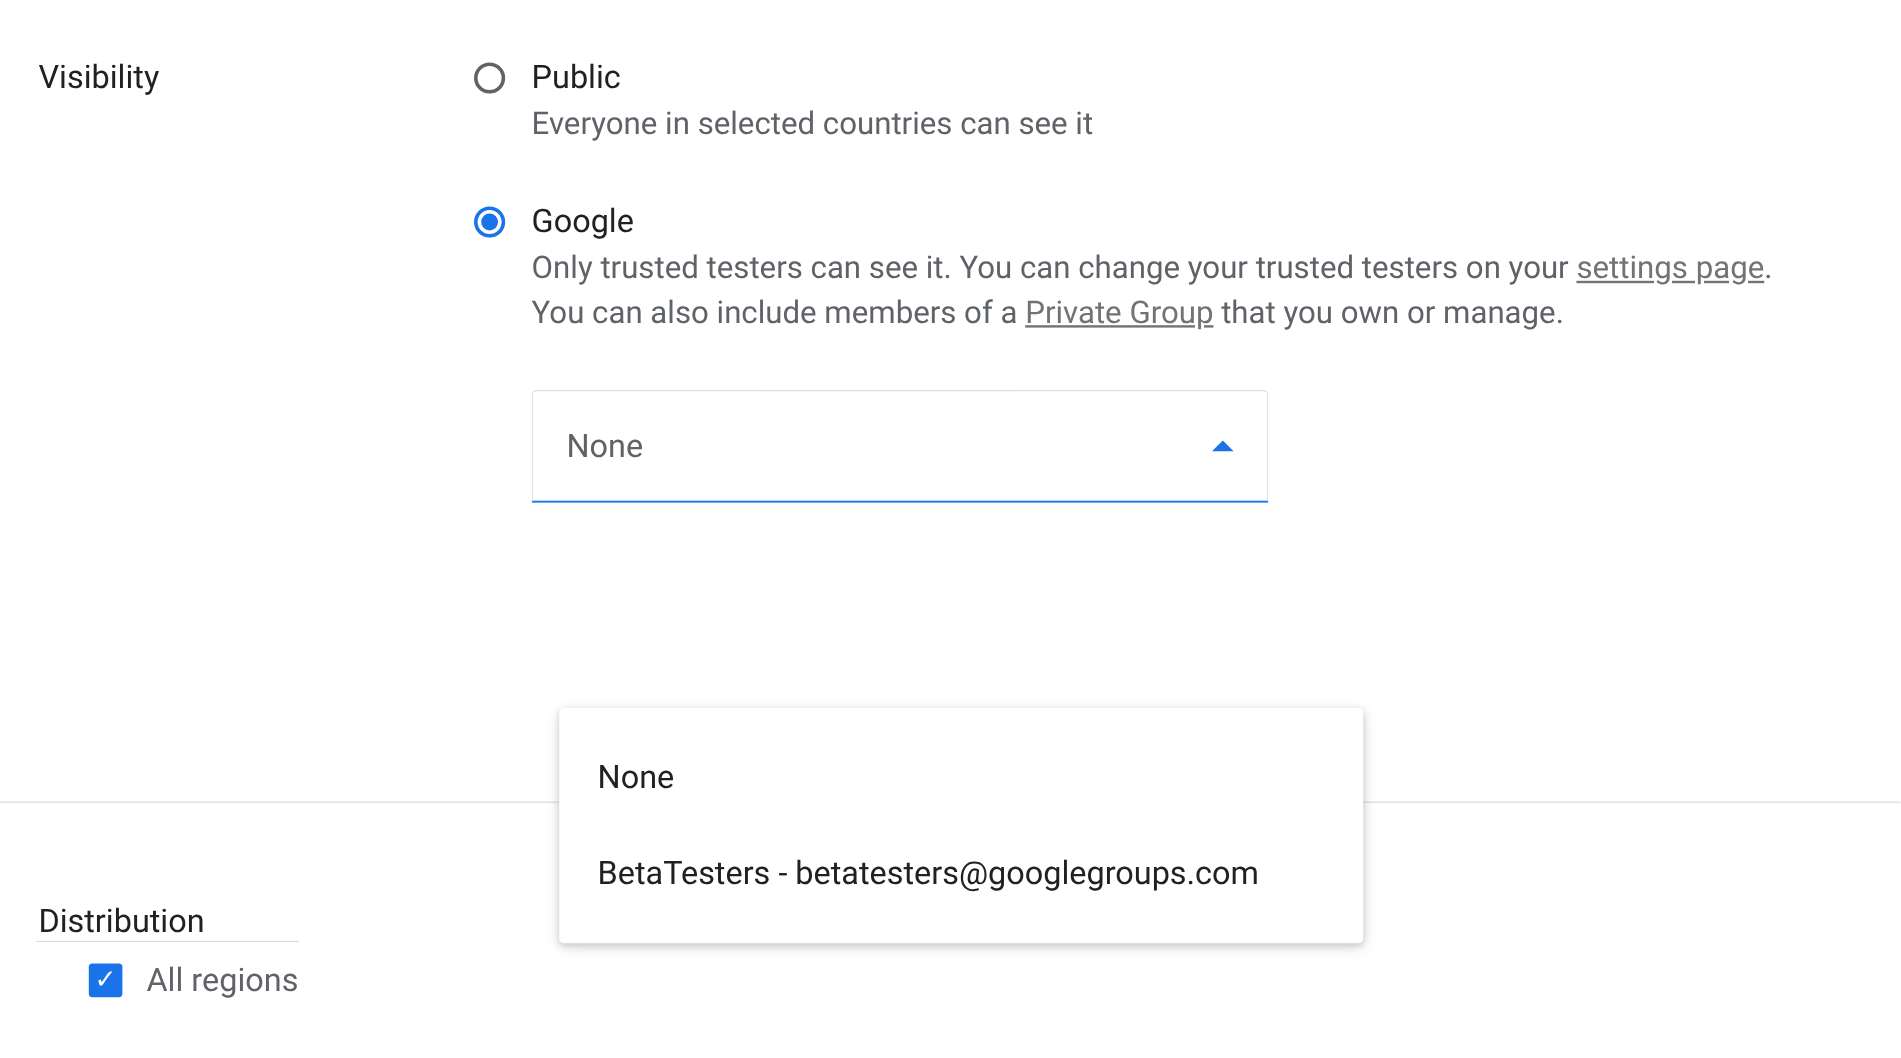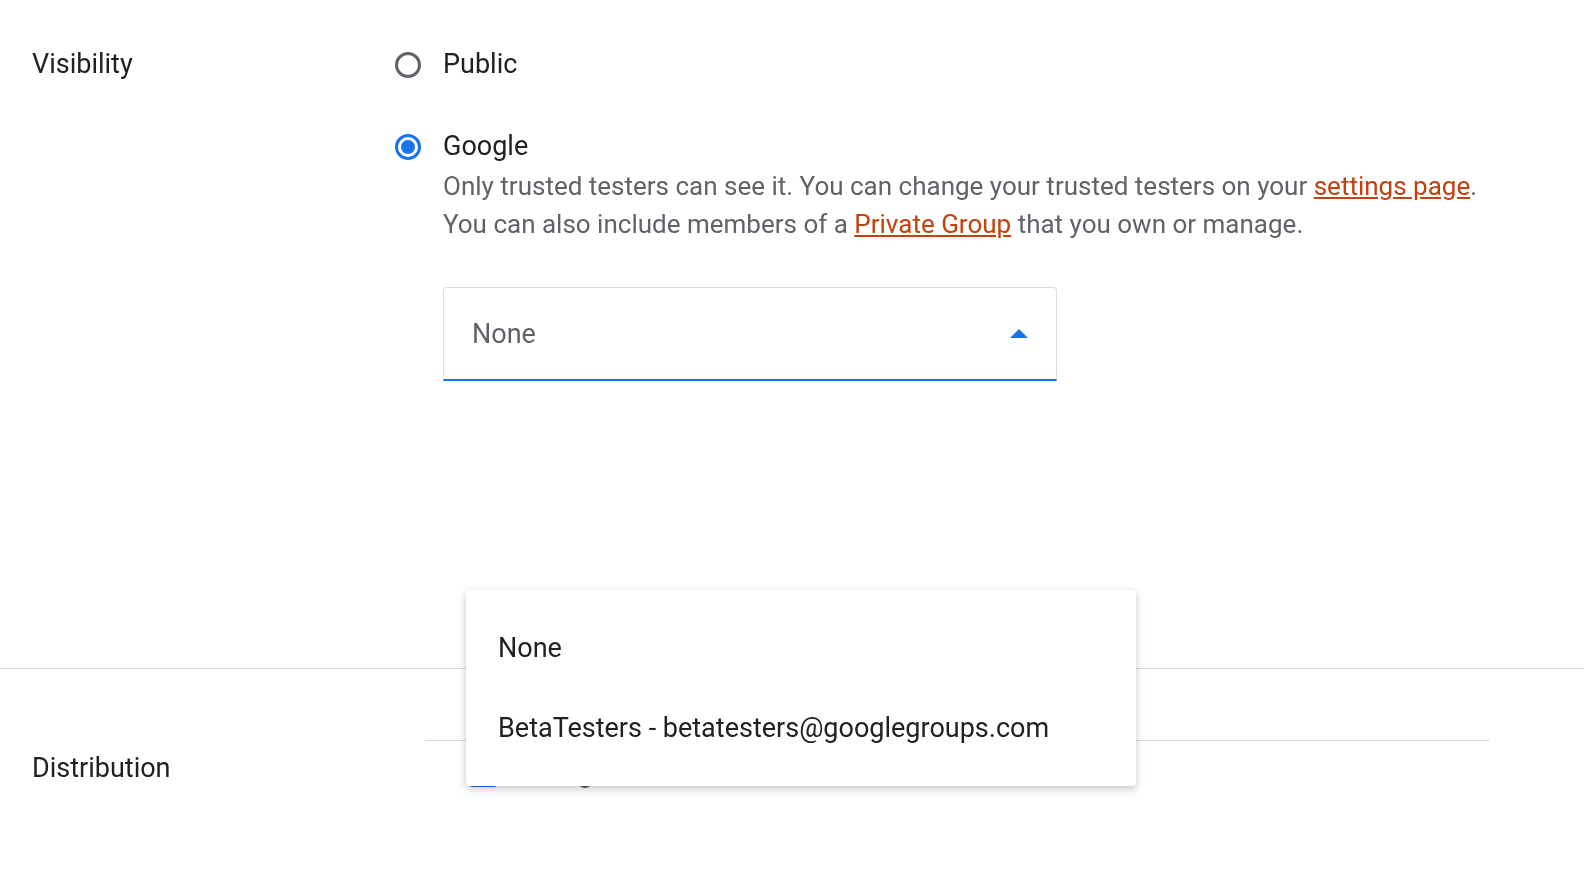--- a/index.html
+++ b/index.html
@@ -1,18 +1,19 @@
 <!DOCTYPE html>
 <html><head>
   <meta charset="utf-8">
   <style>
     * {
       box-sizing: border-box;
       margin: 0;
       padding: 0;
+      justify-content: flex-end;
     }
     body {
       font-family: 'Google Sans', Roboto, Arial, sans-serif;
       background: #fff;
       color: #202124;
       width: 1584px;
       height: 882px;
       position: relative;
     }
     .section {
@@ -24,21 +25,21 @@
       font-weight: 400;
       color: #202124;
       width: 395px;
       padding-left: 32px;
       padding-top: 48px;
       flex-shrink: 0;
     }
     .section-content {
       flex: 1;
       padding-top: 48px;
-      padding-right: 94px;
+      padding-right: 60px;
     }
     .radio-option {
       display: flex;
       align-items: flex-start;
       margin-bottom: 44px;
     }
     .radio {
       width: 26px;
       height: 26px;
       border: 3px solid #5f6368;
@@ -70,21 +71,21 @@
       font-size: 27px;
       color: #202124;
       margin-bottom: 6px;
     }
     .option-desc {
       font-size: 26px;
       color: #5f6368;
       line-height: 1.45;
     }
     .option-desc a {
-      color: #c2410c;
+      color: #737373;
       text-decoration: underline;
     }
     .dropdown {
       margin-left: 48px;
       margin-top: 8px;
       width: 614px;
       height: 94px;
       border: 1px solid #dadce0;
       border-bottom: 2px solid #1a73e8;
       display: flex;
@@ -135,20 +136,21 @@
       left: 0;
       right: 0;
     }
     .distribution-section {
       position: absolute;
       top: 740px;
       left: 0;
       right: 0;
       display: flex;
       align-items: flex-start;
+      flex-direction: column;
     }
     .checkbox-container {
       display: flex;
       align-items: center;
       margin-top: 10px;
     }
     .checkbox {
       width: 28px;
       height: 28px;
       background: #1a73e8;
@@ -174,20 +176,21 @@
 <body>
 
 <div class="section">
   <div class="section-label">Visibility</div>
   <div class="section-content">
 
     <div class="radio-option">
       <div class="radio"></div>
       <div class="option-text">
         <div class="option-title">Public</div>
+        <div class="option-desc">Everyone in selected countries can see it</div>
       </div>
     </div>
 
 
     <div class="radio-option">
       <div class="radio selected"></div>
       <div class="option-text">
         <div class="option-title">Google</div>
         <div class="option-desc">
           <span>Only trusted testers can see it. You can change your trusted testers on your </span><a href="#">settings page</a><span>.</span><br>

